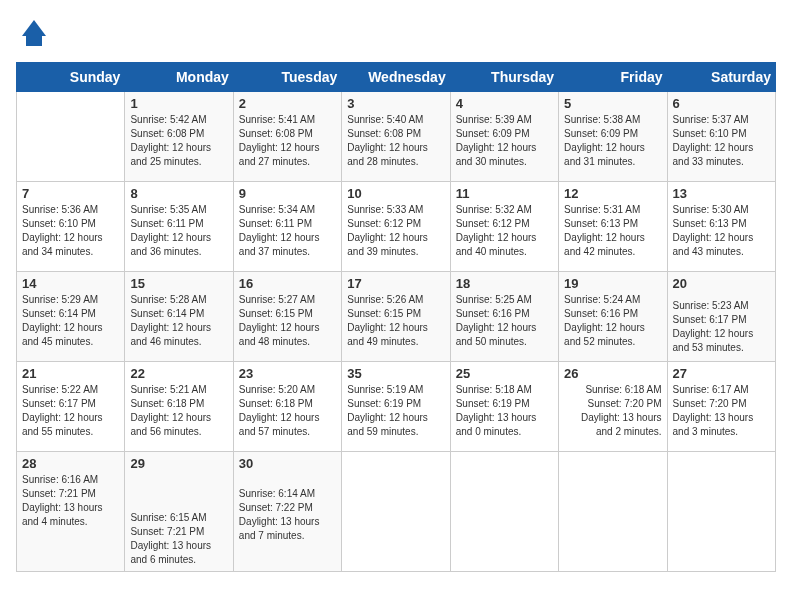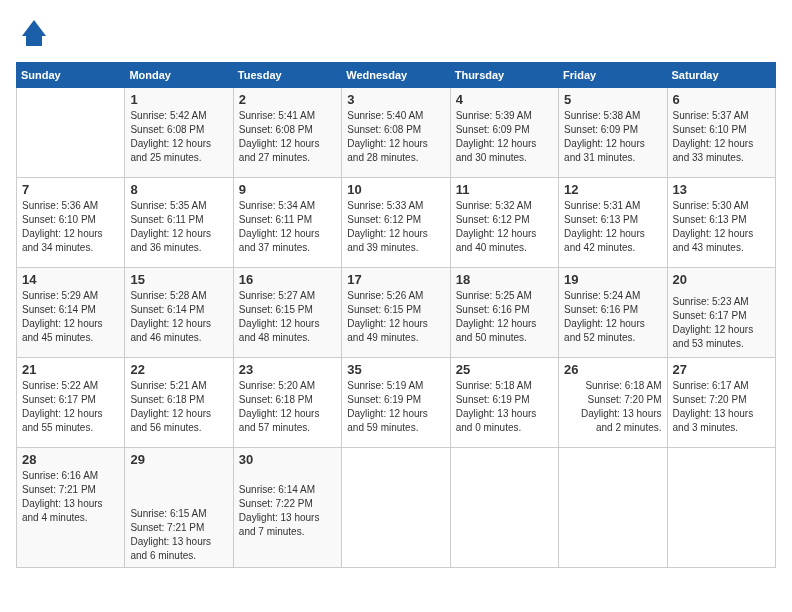--- a/index.html
+++ b/index.html
@@ -54,22 +54,22 @@
     }
     table {
       width: 100%;
       border-collapse: collapse;
       font-size: 11px;
     }
     thead th {
       background-color: #1a5fa8;
       color: #fff;
       padding: 6px 4px;
-      text-align: left;
-      font-size: 11px;
+      text-align: right;
+      font-size: 14px;
       font-weight: bold;
       border: 1px solid #1a5fa8;
     }
     tbody td {
       border: 1px solid #ccc;
       vertical-align: top;
       padding: 4px 5px;
       height: 90px;
       width: 108px;
       color: #333;

